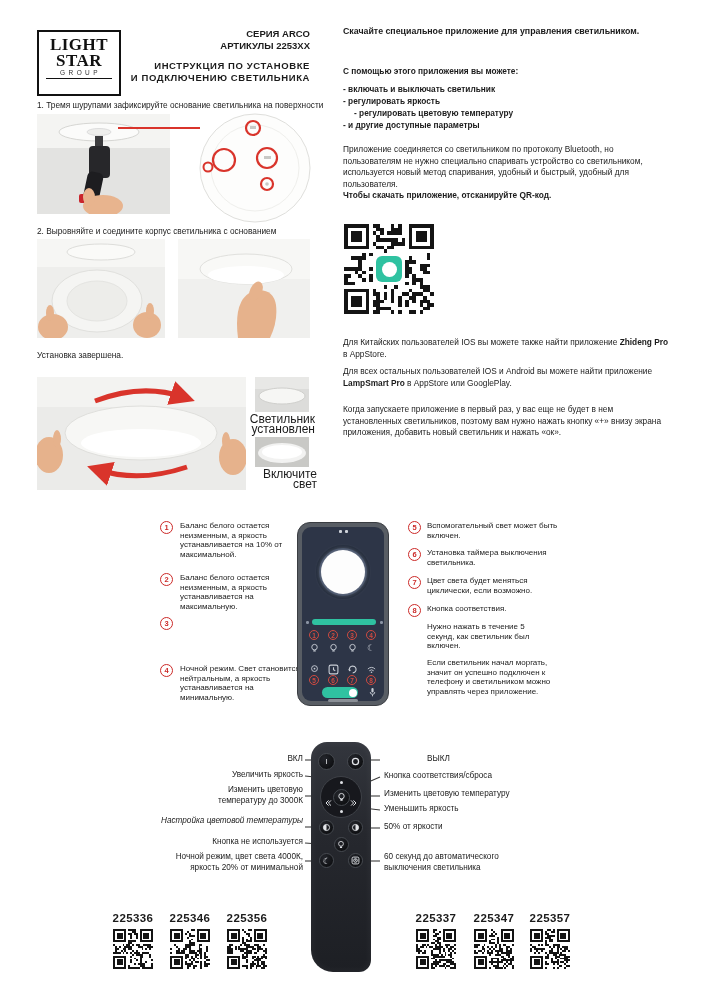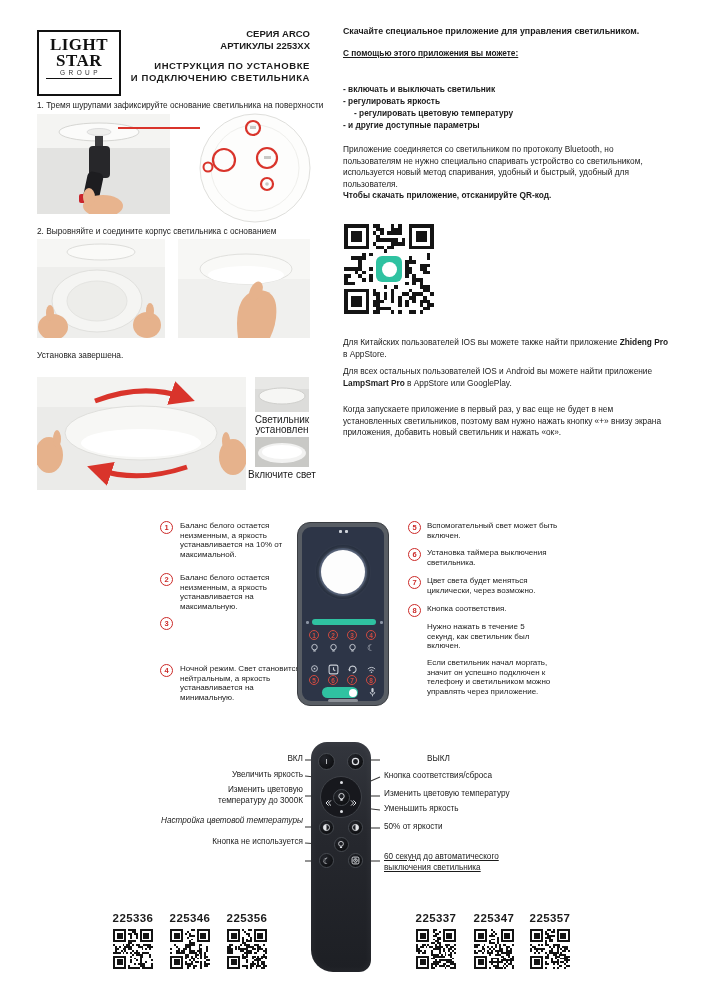--- a/index.html
+++ b/index.html
@@ -14,21 +14,21 @@
   .logo-l3{font-size:6.5px;letter-spacing:3.4px;margin-top:1px;margin-left:3px;
            font-family:"Liberation Sans",sans-serif;font-weight:400;color:#333;}
   .logo-rule{height:1px;background:#111;margin:2px 7px 0 7px;}
   .hdr-series{left:140px;top:28px;width:170px;text-align:right;font-weight:700;
               font-size:9.5px;line-height:12px;}
   .hdr-title{left:110px;top:60px;width:200px;text-align:right;font-weight:700;
              font-size:9.5px;line-height:11.5px;letter-spacing:.6px;}
   
   .body-t{font-size:8.3px;line-height:11.5px;}
   .step-label{left:37px;width:290px;font-size:8.3px;line-height:11px;}
-  .caption{font-size:10px;line-height:9.5px;text-align:center;}
+  .caption{font-size:12px;line-height:9.5px;text-align:right;}
   
   .rcol{left:343px;width:330px;}
   .bold{font-weight:700;}
   
   .qr{background:#fff;}
   .qr-logo{position:absolute;left:50%;top:50%;width:26px;height:26px;margin:-13px 0 0 -13px;
            background:#2fc2a1;border-radius:6px;}
   .qr-logo:after{content:"";position:absolute;left:50%;top:50%;width:15px;height:15px;
            margin:-7.5px 0 0 -7.5px;background:#fff;border-radius:50%;}
   
@@ -169,21 +169,21 @@
   </svg>
   <div class="abs caption" style="left:249px;top:415px;width:66px;">Светильник установлен</div>
   <svg class="abs" style="left:255px;top:437px;" width="54" height="30">
     <rect width="54" height="30" fill="#c9c9c6"></rect>
     <ellipse cx="27" cy="16" rx="24" ry="10" fill="#ffffff" opacity="0.75"></ellipse>
     <ellipse cx="27" cy="15" rx="20" ry="7" fill="#ffffff"></ellipse>
   </svg>
   <div class="abs caption" style="left:247px;top:470px;width:70px;">Включите свет</div>
 
   <div class="abs rcol bold" style="top:26px;font-size:8.8px;">Скачайте специальное приложение для управления светильником.</div>
-  <div class="abs rcol bold body-t" style="top:48px;text-decoration:underline;">С помощью этого приложения вы можете:</div>
+  <div class="abs rcol bold body-t" style="top:66px;">С помощью этого приложения вы можете:</div>
   <div class="abs rcol bold body-t" style="top:84px;">- включать и выключать светильник</div>
   <div class="abs rcol bold body-t" style="top:96px;">- регулировать яркость</div>
   <div class="abs rcol bold body-t" style="top:108px;margin-left:11px;">- регулировать цветовую температуру</div>
   <div class="abs rcol bold body-t" style="top:120px;">- и другие доступные параметры</div>
   <div class="abs rcol body-t" style="top:144px;">Приложение соединяется со светильником по протоколу Bluetooth, но пользователям не нужно специально спаривать устройство со светильником, используется новый метод спаривания, удобный и быстрый, удобный для пользователя.</div>
   <div class="abs rcol bold body-t" style="top:190px;">Чтобы скачать приложение, отсканируйте QR-код.</div>
 
   <div class="abs qr" style="left:344px;top:224px;width:90px;height:90px;position:absolute;">
       <svg viewBox="0 0 25 25" shape-rendering="crispEdges" style="width: 100%; height: 100%; display: block;">
         <rect x="0" y="0" width="25" height="25" fill="#ffffff"></rect>
@@ -430,21 +430,21 @@
       </div>
     </div>
     <div class="home-bar"></div>
   </div>
 
   <div class="abs badge" style="left:408px;top:521px;">5</div>
   <div class="abs co-text" style="left:427px;top:521px;width:140px;">Вспомогательный свет может быть включен.</div>
   <div class="abs badge" style="left:408px;top:548px;">6</div>
   <div class="abs co-text" style="left:427px;top:548px;width:140px;">Установка таймера выключения светильника.</div>
   <div class="abs badge" style="left:408px;top:576px;">7</div>
-  <div class="abs co-text" style="left:427px;top:576px;width:145px;">Цвет света будет меняться циклически, через возможно.</div>
+  <div class="abs co-text" style="left:427px;top:576px;width:145px;">Цвет света будет меняться циклически, если возможно.</div>
   <div class="abs badge" style="left:408px;top:604px;">8</div>
   <div class="abs co-text" style="left:427px;top:604px;width:145px;">Кнопка соответствия.</div>
   <div class="abs co-text" style="left:427px;top:622px;width:120px;">Нужно нажать в течение 5 секунд, как светильник был включен.</div>
   <div class="abs co-text" style="left:427px;top:658px;width:135px;">Если светильник начал моргать, значит он успешно подключен к телефону и светильником можно управлять через приложение.</div>
 
   <svg class="abs" style="left:270px;top:740px;" width="140" height="140" viewBox="0 0 140 140">
     <line class="leader" x1="35" y1="20" x2="50" y2="20"></line>
     <line class="leader" x1="35" y1="36" x2="64" y2="39"></line>
     <line class="leader" x1="35" y1="56" x2="52" y2="56"></line>
     <line class="leader" x1="35" y1="87" x2="49" y2="87"></line>
@@ -511,26 +511,27 @@
           <path d="M5 3.8V5l.9.6" stroke="#e3e5e9" fill="none"></path>
         </svg>
     </div>
   </div>
 
   <div class="abs remote-label rl-left" style="top:754px;width:150px;">ВКЛ</div>
   <div class="abs remote-label rl-left" style="top:770px;width:150px;">Увеличить яркость</div>
   <div class="abs remote-label rl-left" style="top:785px;width:118px;">Изменить цветовую температуру до 3000К</div>
   <div class="abs remote-label rl-left" style="top:816px;width:180px;font-style:italic;">Настройка цветовой температуры</div>
   <div class="abs remote-label rl-left" style="top:837px;width:150px;">Кнопка не используется</div>
+  <div class="abs remote-label rl-left" style="top:852px;width:142px;">Ночной режим, цвет света 4000К, яркость 20% от минимальной</div>
   <div class="abs remote-label rl-right" style="top:754px;width:150px;padding-left:43px;">ВЫКЛ</div>
   <div class="abs remote-label rl-right" style="top:771px;width:210px;">Кнопка соответствия/сброса</div>
   <div class="abs remote-label rl-right" style="top:789px;width:220px;">Изменить цветовую температуру</div>
   <div class="abs remote-label rl-right" style="top:804px;width:200px;">Уменьшить яркость</div>
   <div class="abs remote-label rl-right" style="top:822px;width:200px;">50% от яркости</div>
-  <div class="abs remote-label rl-right" style="top:852px;width:160px;text-decoration:underline;">60 секунд до автоматического выключения светильника</div>
+  <div class="abs remote-label rl-right" style="top:852px;width:160px;">60 секунд до автоматического выключения светильника</div>
 
   <div class="abs art-num" style="left:103px;top:912px;">225336</div>
   <div class="abs art-num" style="left:160px;top:912px;">225346</div>
   <div class="abs art-num" style="left:217px;top:912px;">225356</div>
   <div class="abs qr art-qr" style="left:113px;top:929px;">
       <svg viewBox="0 0 21 21" shape-rendering="crispEdges" style="width: 100%; height: 100%; display: block;">
         <rect x="0" y="0" width="21" height="21" fill="#ffffff"></rect>
         <rect x="8" y="0" width="1" height="1" fill="#141414"></rect>
         <rect x="9" y="0" width="1" height="1" fill="#141414"></rect>
         <rect x="10" y="0" width="1" height="1" fill="#141414"></rect>

